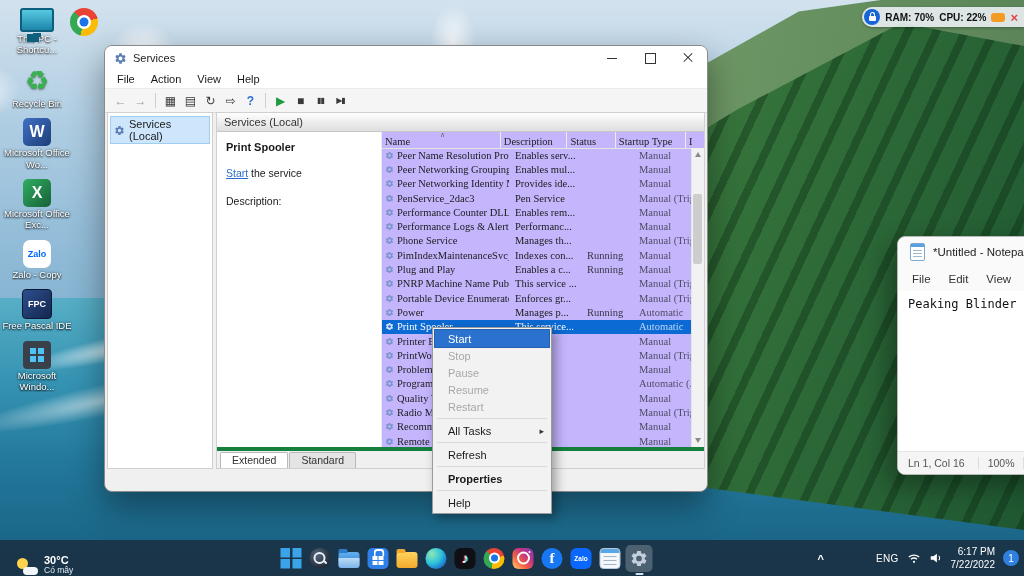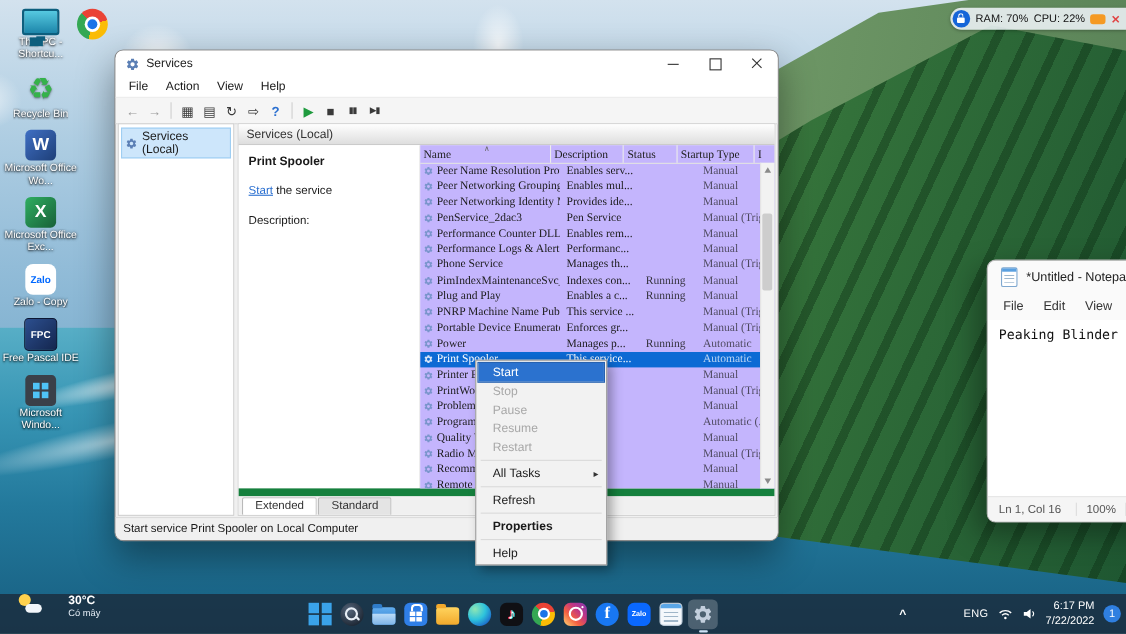--- a/index.html
+++ b/index.html
@@ -50,21 +50,21 @@
     background:conic-gradient(from -45deg,#ea4335 0 120deg,#fbbc05 0 240deg,#34a853 0 360deg);}
   .chrome-ball::before{content:"";position:absolute;left:50%;top:50%;width:14px;height:14px;border-radius:50%;background:#fff;transform:translate(-50%,-50%);}
   .chrome-ball::after{content:"";position:absolute;left:50%;top:50%;width:9px;height:9px;border-radius:50%;background:#1a73e8;transform:translate(-50%,-50%);}
 
   
   .monitor-widget{position:absolute;top:7px;right:0;height:20px;z-index:55;display:flex;align-items:center;gap:5px;
     background:rgba(238,242,247,.88);border-radius:10px 0 0 10px;padding:0 6px 0 2px;box-shadow:0 1px 3px rgba(0,0,0,.3);}
   .mw-lock{width:16px;height:16px;border-radius:50%;background:#1565d8;display:flex;align-items:center;justify-content:center;}
   .lk{width:7px;height:5px;background:#fff;border-radius:1px;position:relative;margin-top:3px;}
   .lk::before{content:"";position:absolute;left:1px;top:-4px;width:3px;height:3px;border:1.5px solid #fff;border-bottom:none;border-radius:3px 3px 0 0;}
-  .mw-txt{font-size:10px;font-weight:normal;color:#111;}
+  .mw-txt{font-size:10px;font-weight:bold;color:#111;}
   .mw-game{width:14px;height:9px;background:#f59a23;border-radius:3px;display:inline-block;}
   .mw-close{color:#e04444;font-weight:bold;font-size:13px;line-height:1;}
 
   
   .win-services{position:absolute;left:66px;top:45px;width:602px;height:445px;z-index:10;
     background:#f0f0f0;border:1px solid #8a8a8a;border-radius:8px;overflow:hidden;
     box-shadow:0 14px 34px rgba(0,0,0,.4);font-size:11px;color:#1a1a1a;margin-left:38px;}
   .sv-titlebar{height:24px;background:#fff;display:flex;align-items:center;padding-left:9px;gap:6px;}
   .gsvg12{width:13px;height:13px;color:#5b7fb5;}
   .sv-title{font-size:11px;color:#222;}
@@ -110,21 +110,21 @@
   .c0{width:124px;flex:none;} .c1{width:66px;flex:none;} .c2{width:46px;flex:none;} .c3{width:70px;flex:none;}
   .rgear{width:12px;flex:none;display:flex;}
   .rgear svg{width:9px;height:9px;color:#7a95cc;}
   .trow.sel .rgear svg{color:#d9e6f8;}
   .ntext{overflow:hidden;}
   .sv-vscroll{position:absolute;right:0;top:16px;bottom:0;width:12px;background:#f2f2f2;border-left:1px solid #e4e4e4;}
   .sarr{position:absolute;left:3px;width:0;height:0;border-left:3px solid transparent;border-right:3px solid transparent;}
   .sarr.up{top:4px;border-bottom:5px solid #8a8a8a;}
   .sarr.dn{bottom:4px;border-top:5px solid #8a8a8a;}
   .sthumb{position:absolute;left:1px;top:46px;width:9px;height:70px;background:#cdcdcd;border-radius:2px;}
-  .sv-tabs{height:17px;flex:none;background:#f0f0f0;border-top:7px solid #15803d;display:flex;align-items:flex-end;padding-left:3px;font-size:10.5px;gap:1px;}
+  .sv-tabs{height:17px;flex:none;background:#f0f0f0;border-top:4px solid #15803d;display:flex;align-items:flex-end;padding-left:3px;font-size:10.5px;gap:1px;}
   .vtab{padding:1px 11px 2px 11px;border:1px solid #b9b9b9;border-bottom:none;background:#e4e4e4;border-radius:2px 2px 0 0;color:#333;}
   .vtab.act{background:#fff;font-weight:normal;}
   .sv-status{position:absolute;left:0;right:0;bottom:0;height:20px;background:#f0f0f0;border-top:1px solid #dcdcdc;
     display:flex;align-items:center;padding-left:7px;font-size:10.5px;color:#1a1a1a;}
 
   
   .ctx{position:absolute;left:432px;top:327px;width:114px;z-index:40;background:#f2f2f2;border:1px solid #9b9b9b;
     box-shadow:4px 4px 10px rgba(0,0,0,.35);padding:2px;font-size:11px;color:#1a1a1a;}
   .ctx-item{height:17px;display:flex;align-items:center;padding:0 6px 0 13px;position:relative;}
   .ctx-item.disabled{color:#a8a8a8;}
@@ -146,21 +146,21 @@
   .np-menubar .mitem{padding:2px 8px;border-radius:4px;}
   .np-content{position:absolute;top:54px;left:0;right:0;bottom:22px;background:#fff;padding:6px 10px;
     font-family:"DejaVu Sans Mono",monospace;font-size:12px;color:#111;}
   .np-status{position:absolute;left:0;right:0;bottom:0;height:22px;background:#f5f5f5;border-top:1px solid #e6e6e6;
     display:flex;align-items:center;padding-left:10px;font-size:10.5px;color:#555;white-space:nowrap;}
   .np-sep{width:1px;height:12px;background:#ddd;margin:0 9px;flex:none;}
   .np-left{margin-right:4px;}
 
   
   .taskbar{position:absolute;left:0;right:0;bottom:0;height:36px;z-index:50;background:rgba(27,38,53,.74);}
-  .tb-weather{position:absolute;left:10px;top:0;height:100%;display:flex;align-items:flex-start;gap:24px;padding:0 6px;}
+  .tb-weather{position:absolute;left:10px;top:0;height:100%;display:flex;align-items:flex-end;gap:6px;padding:0 6px;}
   .wx-icon{width:22px;height:18px;position:relative;flex:none;}
   .wx-sun{position:absolute;left:1px;top:0;width:11px;height:11px;border-radius:50%;background:#ffd24d;}
   .wx-cloud{position:absolute;right:0;bottom:1px;width:15px;height:8px;border-radius:6px;background:#f2f6fa;}
   .wx-col{display:flex;flex-direction:column;line-height:1.15;}
   .wx-t{font-size:11px;font-weight:bold;color:#fff;}
   .wx-c{font-size:8.5px;color:#e4edf6;}
   .tb-center{position:absolute;left:465px;top:0;height:100%;transform:translateX(-50%);display:flex;align-items:center;gap:2px;}
   .tbi{width:27px;height:27px;display:flex;align-items:center;justify-content:center;position:relative;border-radius:5px;}
   .tbi.act{background:rgba(255,255,255,.22);}
   .tbi.act::after{content:"";position:absolute;bottom:-3px;left:50%;transform:translateX(-50%);width:8px;height:2px;border-radius:1px;background:#cfe3f7;}
@@ -626,21 +626,20 @@
               <div class="sthumb"></div>
             </div>
           </div>
         </div>
         <div class="sv-tabs" id="sv-tabs">
             <div class="vtab act">Extended</div>
             <div class="vtab">Standard</div>
           </div>
       </div>
     </div>
-    <div class="sv-status">Start service Print Spooler on Local Computer</div>
   </div>
 
   <div class="ctx" id="ctx-menu">
       <div class="ctx-item hl">
         <span>Start</span>
       </div>
       <div class="ctx-item disabled">
         <span>Stop</span>
       </div>
       <div class="ctx-item disabled">

